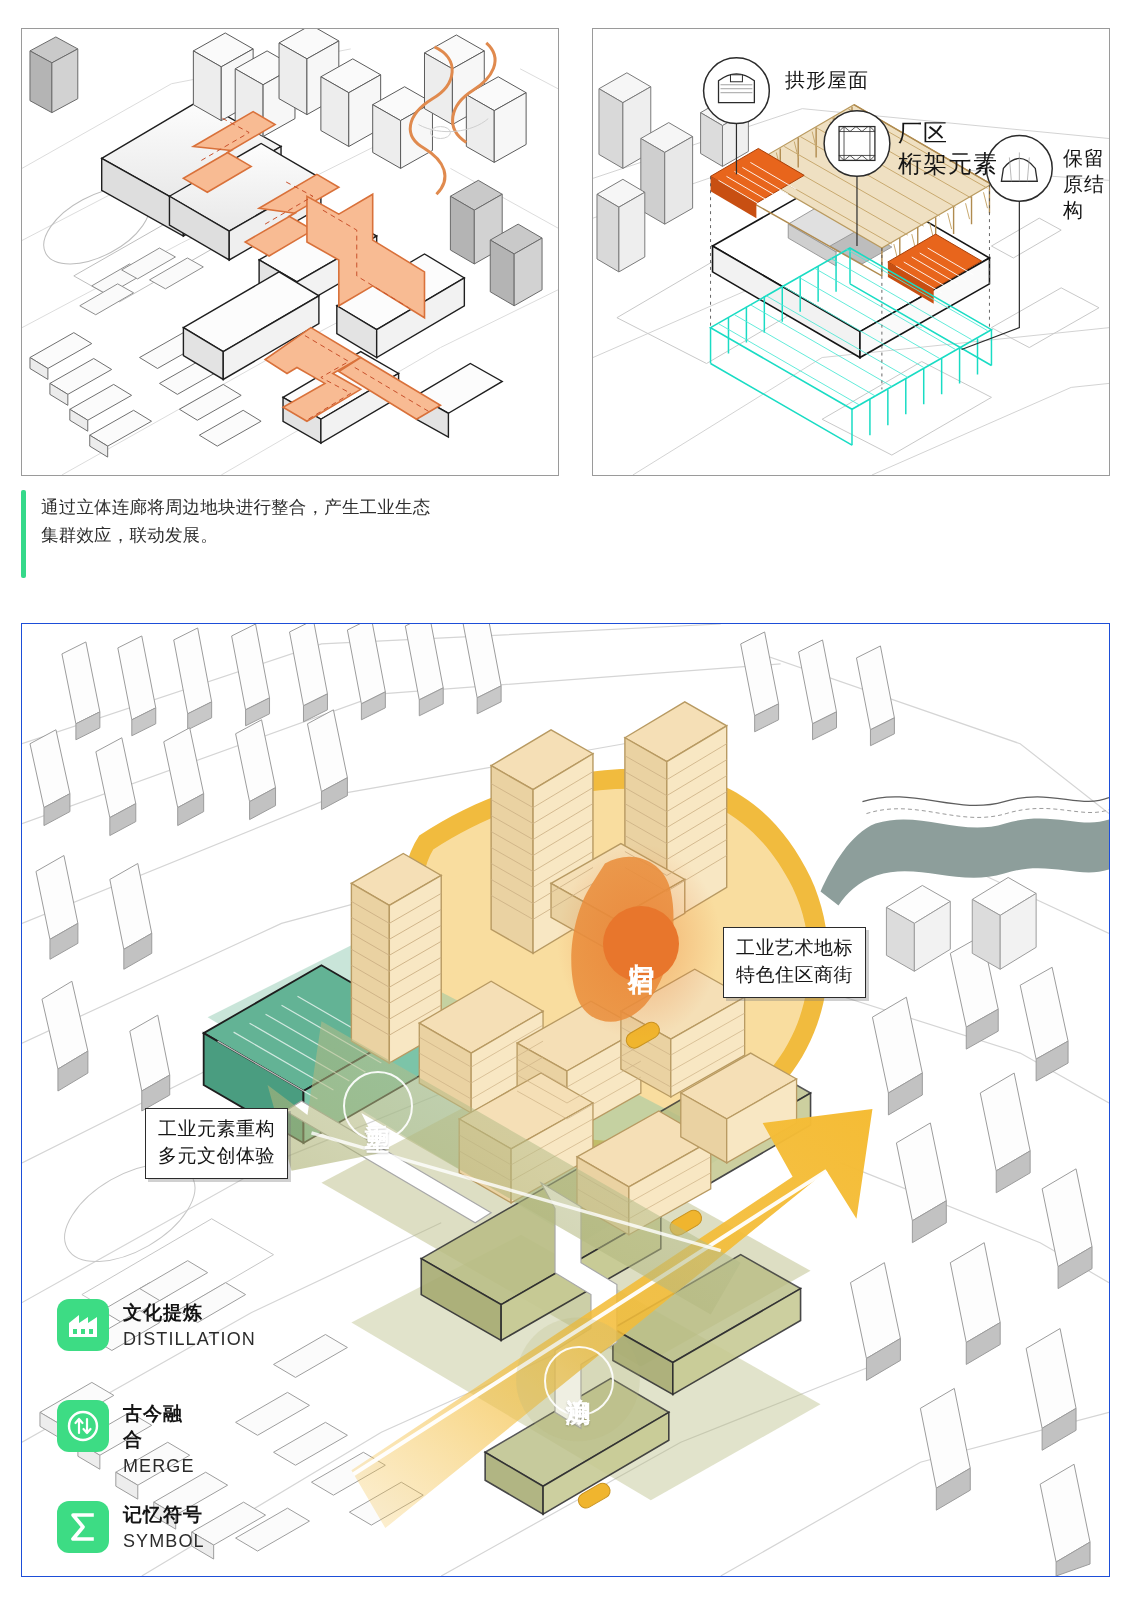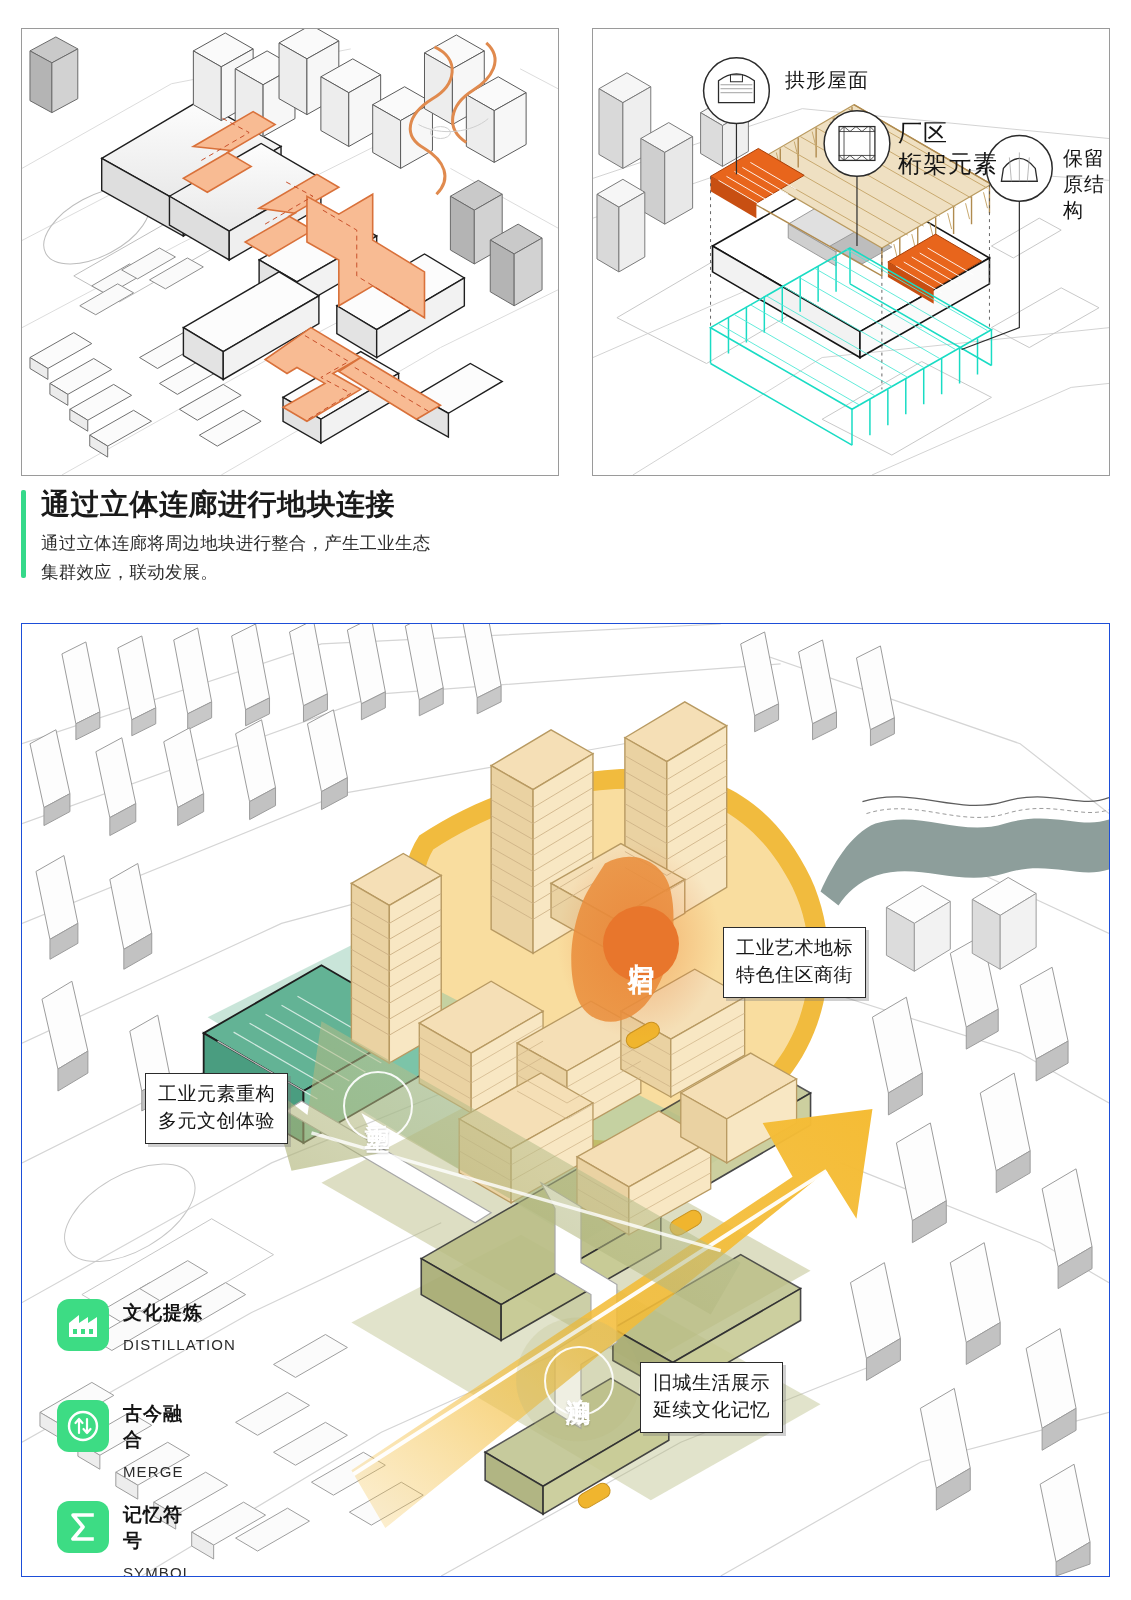--- a/index.html
+++ b/index.html
@@ -70,21 +70,21 @@
   
   #legend { position:absolute; left:35px; top:675px; }
   .legend-item { position:relative; height:80px; margin-bottom:21px; }
   .legend-icon {
     position:absolute; left:0; top:0; width:52px; height:52px;
     background:#3ddc84; border-radius:12px;
     display:flex; align-items:center; justify-content:center;
   }
   .legend-text { position:absolute; left:66px; top:1px; }
   .legend-cn { font-size:19px; font-weight:700; color:#141414; letter-spacing:1px; }
-  .legend-en { font-size:15px; color:#2b2b2b; letter-spacing:1.1px; margin-top:10px; }
+  .legend-en { font-size:18px; color:#2b2b2b; letter-spacing:1.1px; margin-top:3px; }
 
   .svgfull { position:absolute; inset:0; width:100%; height:100%; }
 </style>
 </head>
 <body>
 
 <div class="board">
 
   <div class="panel" id="panel-left">
     <svg class="svgfull" viewBox="0 0 538 448" preserveAspectRatio="none">
@@ -360,21 +360,20 @@
       <div>桁架元素</div>
     </div>
     <div style="position:absolute;left:470px;top:116px;font-size:20px;color:#151515;letter-spacing:1px;line-height:1.3;">
       <div>保留</div>
       <div>原结构</div>
     </div>
   </div>
 
   <div class="headblock" id="head-left">
     <div class="accent-bar"></div>
-    <div class="h-title">通过立体连廊进行地块连接</div>
     <div class="h-body">
       <div>通过立体连廊将周边地块进行整合，产生工业生态</div>
       <div>集群效应，联动发展。</div>
     </div>
   </div>
 
 
   <div id="panel-main">
     <svg class="svgfull" viewBox="0 0 1089 954" preserveAspectRatio="none">
       <defs>
@@ -675,27 +674,23 @@
     </svg>
 
     <div class="hub" id="hub-guisu" style="left:581px;top:282px;">归宿</div>
     <div class="hub" id="hub-chongsu" style="left:321px;top:447px;">重塑</div>
     <div class="hub" id="hub-zhuisu" style="left:522px;top:722px;">追溯</div>
 
     <div class="callout" style="left:701px;top:303px;">
       <div>工业艺术地标</div>
       <div>特色住区商街</div>
     </div>
-    <div class="callout" style="left:123px;top:449px;">
+    <div class="callout" style="left:123px;top:484px;">
       <div>工业元素重构</div>
       <div>多元文创体验</div>
-    </div>
-    <div class="callout" style="left:618px;top:738px;">
-      <div>旧城生活展示</div>
-      <div>延续文化记忆</div>
     </div>
 
     <div id="legend">
 
       <div class="legend-item">
         <div class="legend-icon">
           <svg width="34" height="30" viewBox="0 0 34 30">
             <path d="M3 13 L3 27 L31 27 L31 7 L22 13 L22 7 L13 13 L13 5 Z" fill="#ffffff"></path>
             <rect x="7" y="19" width="4" height="5" fill="#3ddc84"></rect>
             <rect x="15" y="19" width="4" height="5" fill="#3ddc84"></rect>

